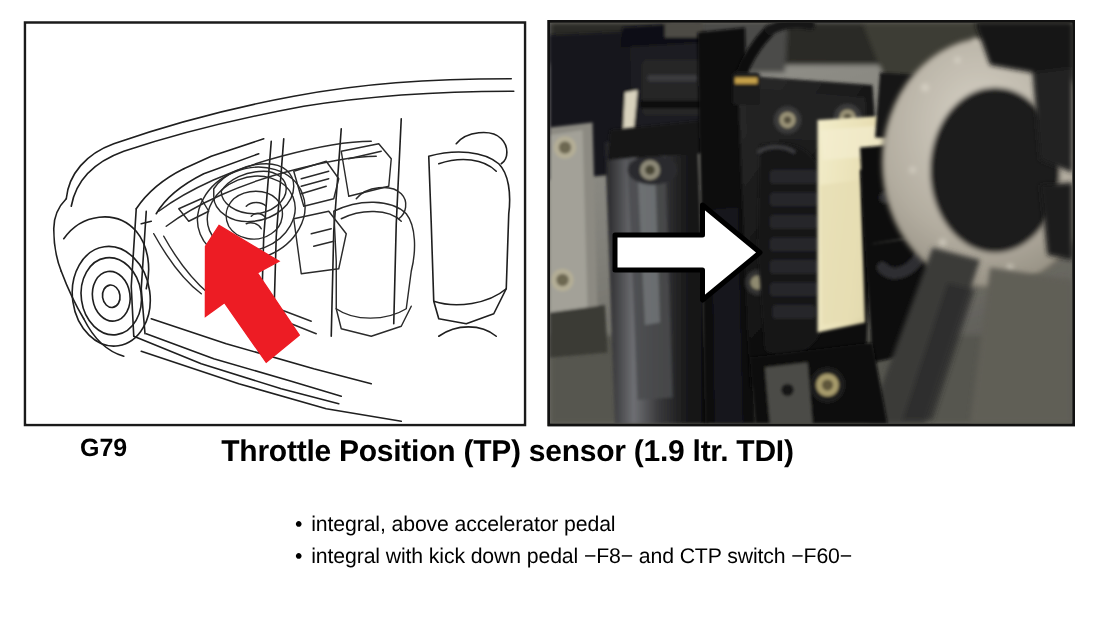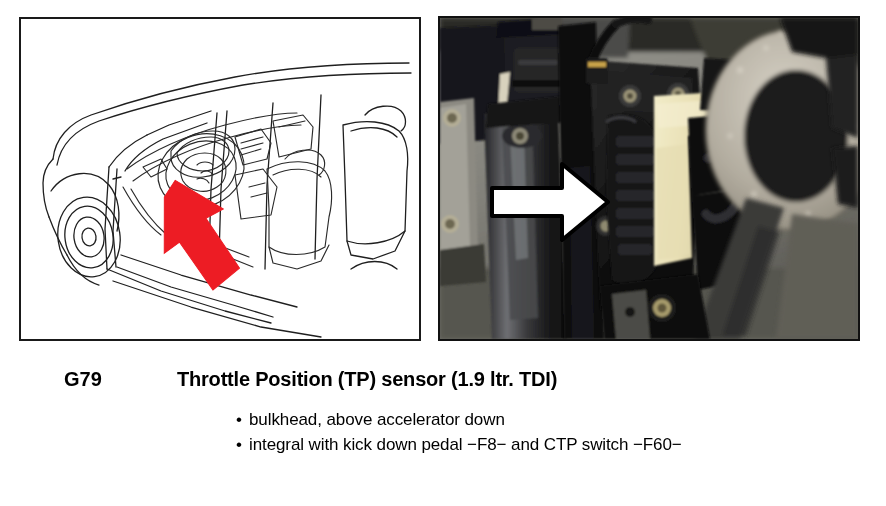--- a/index.html
+++ b/index.html
@@ -43,38 +43,38 @@
   .panel-svg {
     display: block;
     width: 100%;
     height: 100%;
   }
 
   
   #caption-row {
     position: absolute;
     left: 0;
-    top: 368px;
+    top: 348px;
     width: 878px;
     height: 28px;
   }
   #caption-code {
     position: absolute;
     left: 64px;
     top: 0;
     font-size: 20px;
     font-weight: bold;
     letter-spacing: 0px;
     white-space: nowrap;
   }
   #caption-text {
     position: absolute;
     left: 177px;
     top: 0;
-    font-size: 20px;
+    font-size: 24px;
     font-weight: bold;
     letter-spacing: -0.2px;
     white-space: nowrap;
   }
 
   
   #notes-list {
     position: absolute;
     left: 236px;
     top: 407px;
@@ -389,19 +389,19 @@
 </div>
 
 <div id="caption-row">
   <span id="caption-code">G79</span>
   <span id="caption-text">Throttle Position (TP) sensor (1.9 ltr. TDI)</span>
 </div>
 
 <ul id="notes-list">
   <li>
     <span class="bullet-dot">•</span>
-    <span class="note-text">bulkhead, above accelerator down</span>
+    <span class="note-text">integral, above accelerator pedal</span>
   </li>
   <li>
     <span class="bullet-dot">•</span>
     <span class="note-text">integral with kick down pedal −F8− and CTP switch −F60−</span>
   </li>
 </ul>
 
 </body></html>

